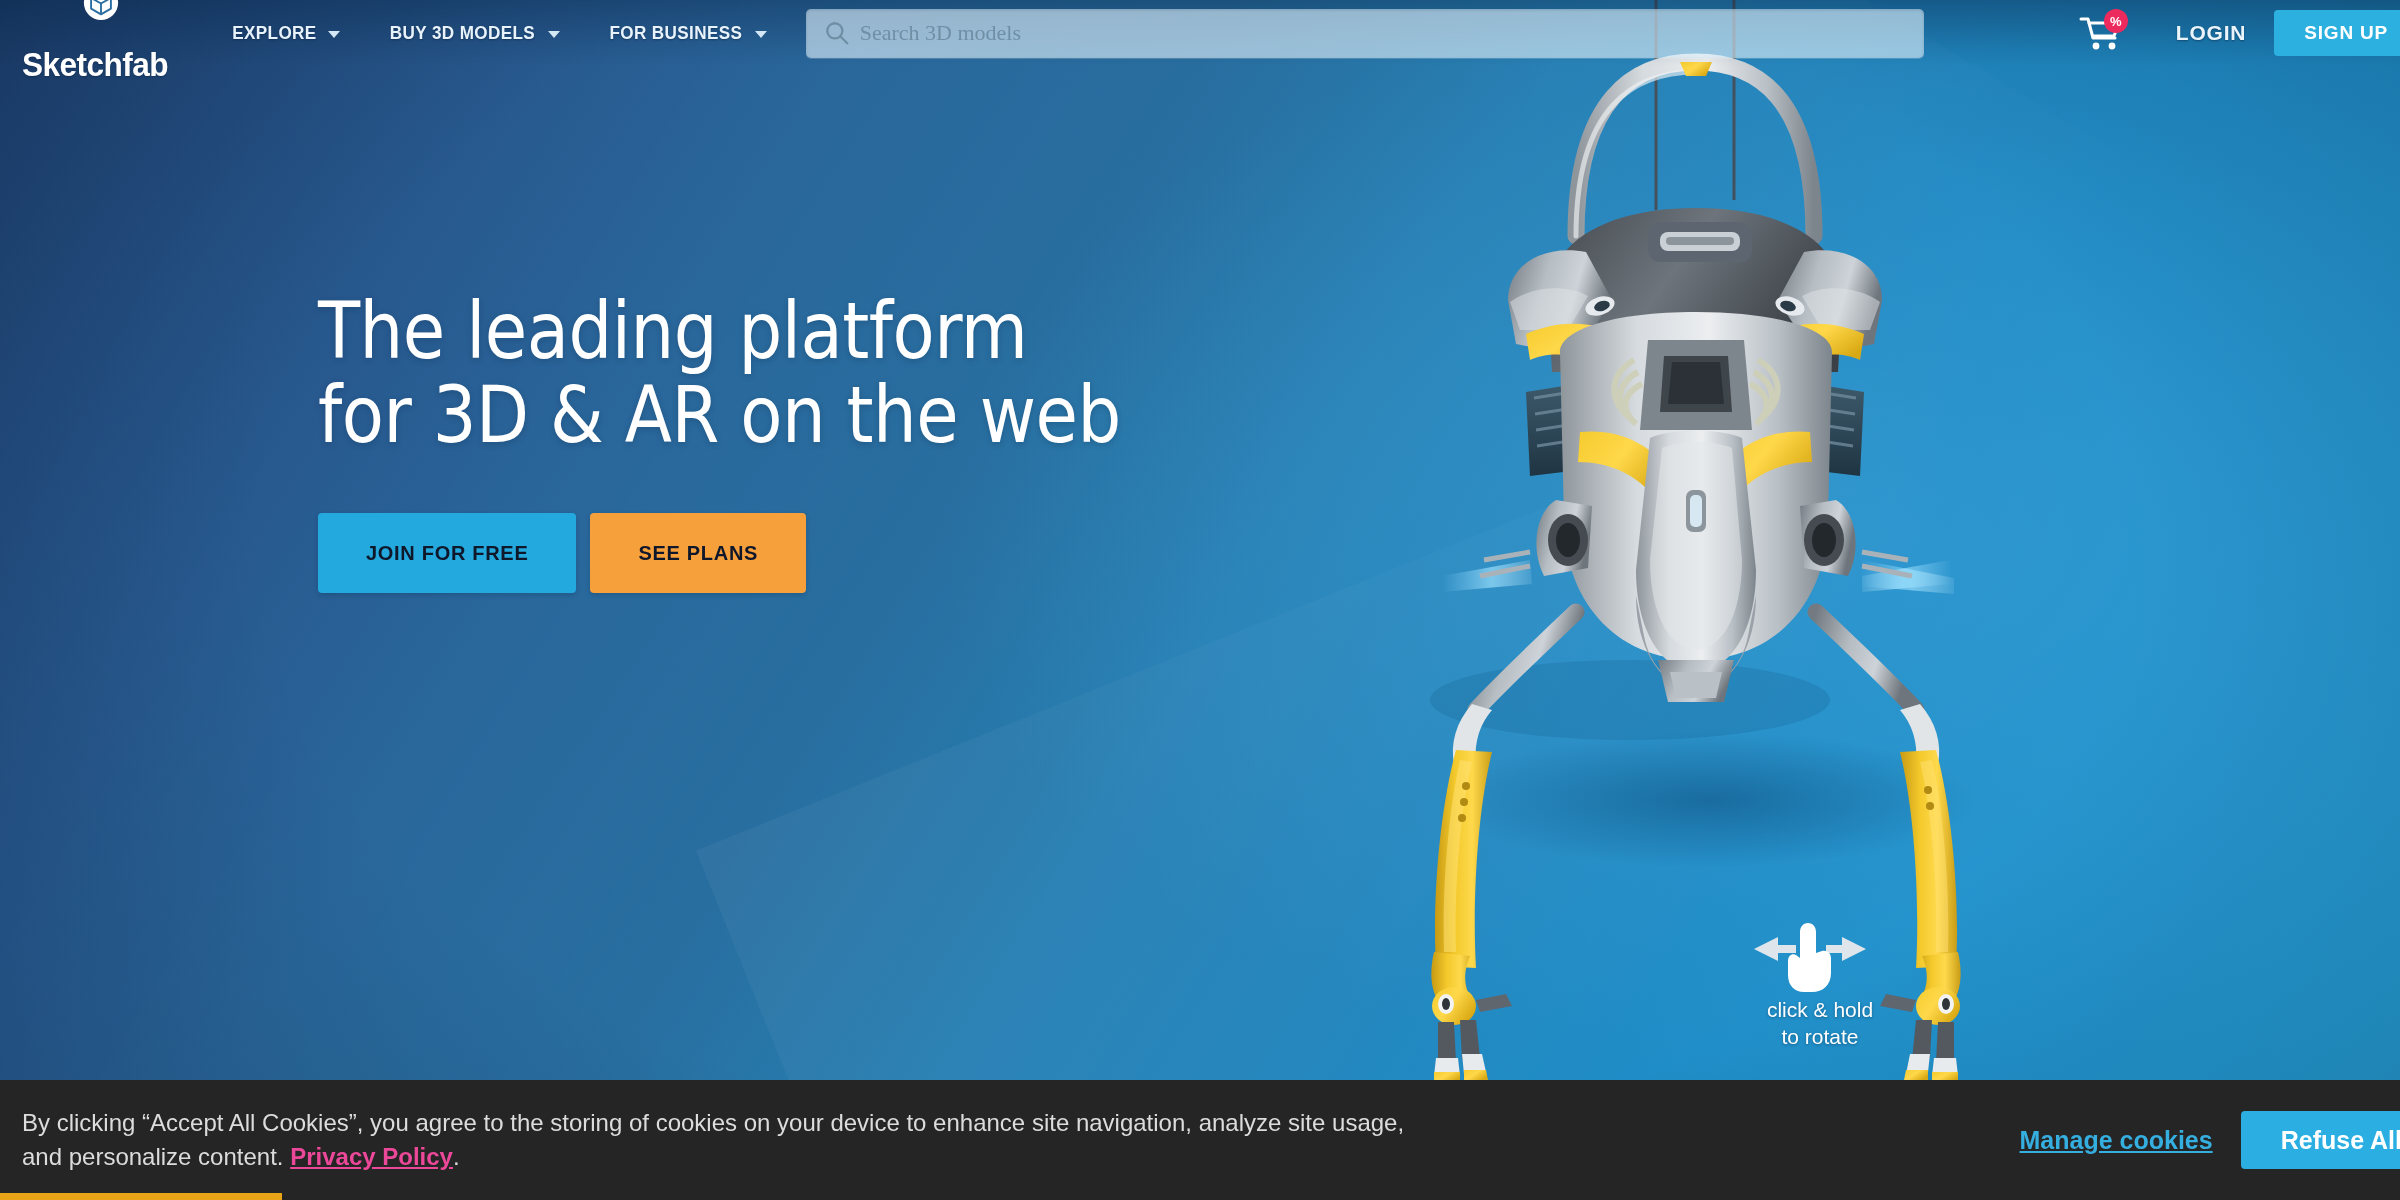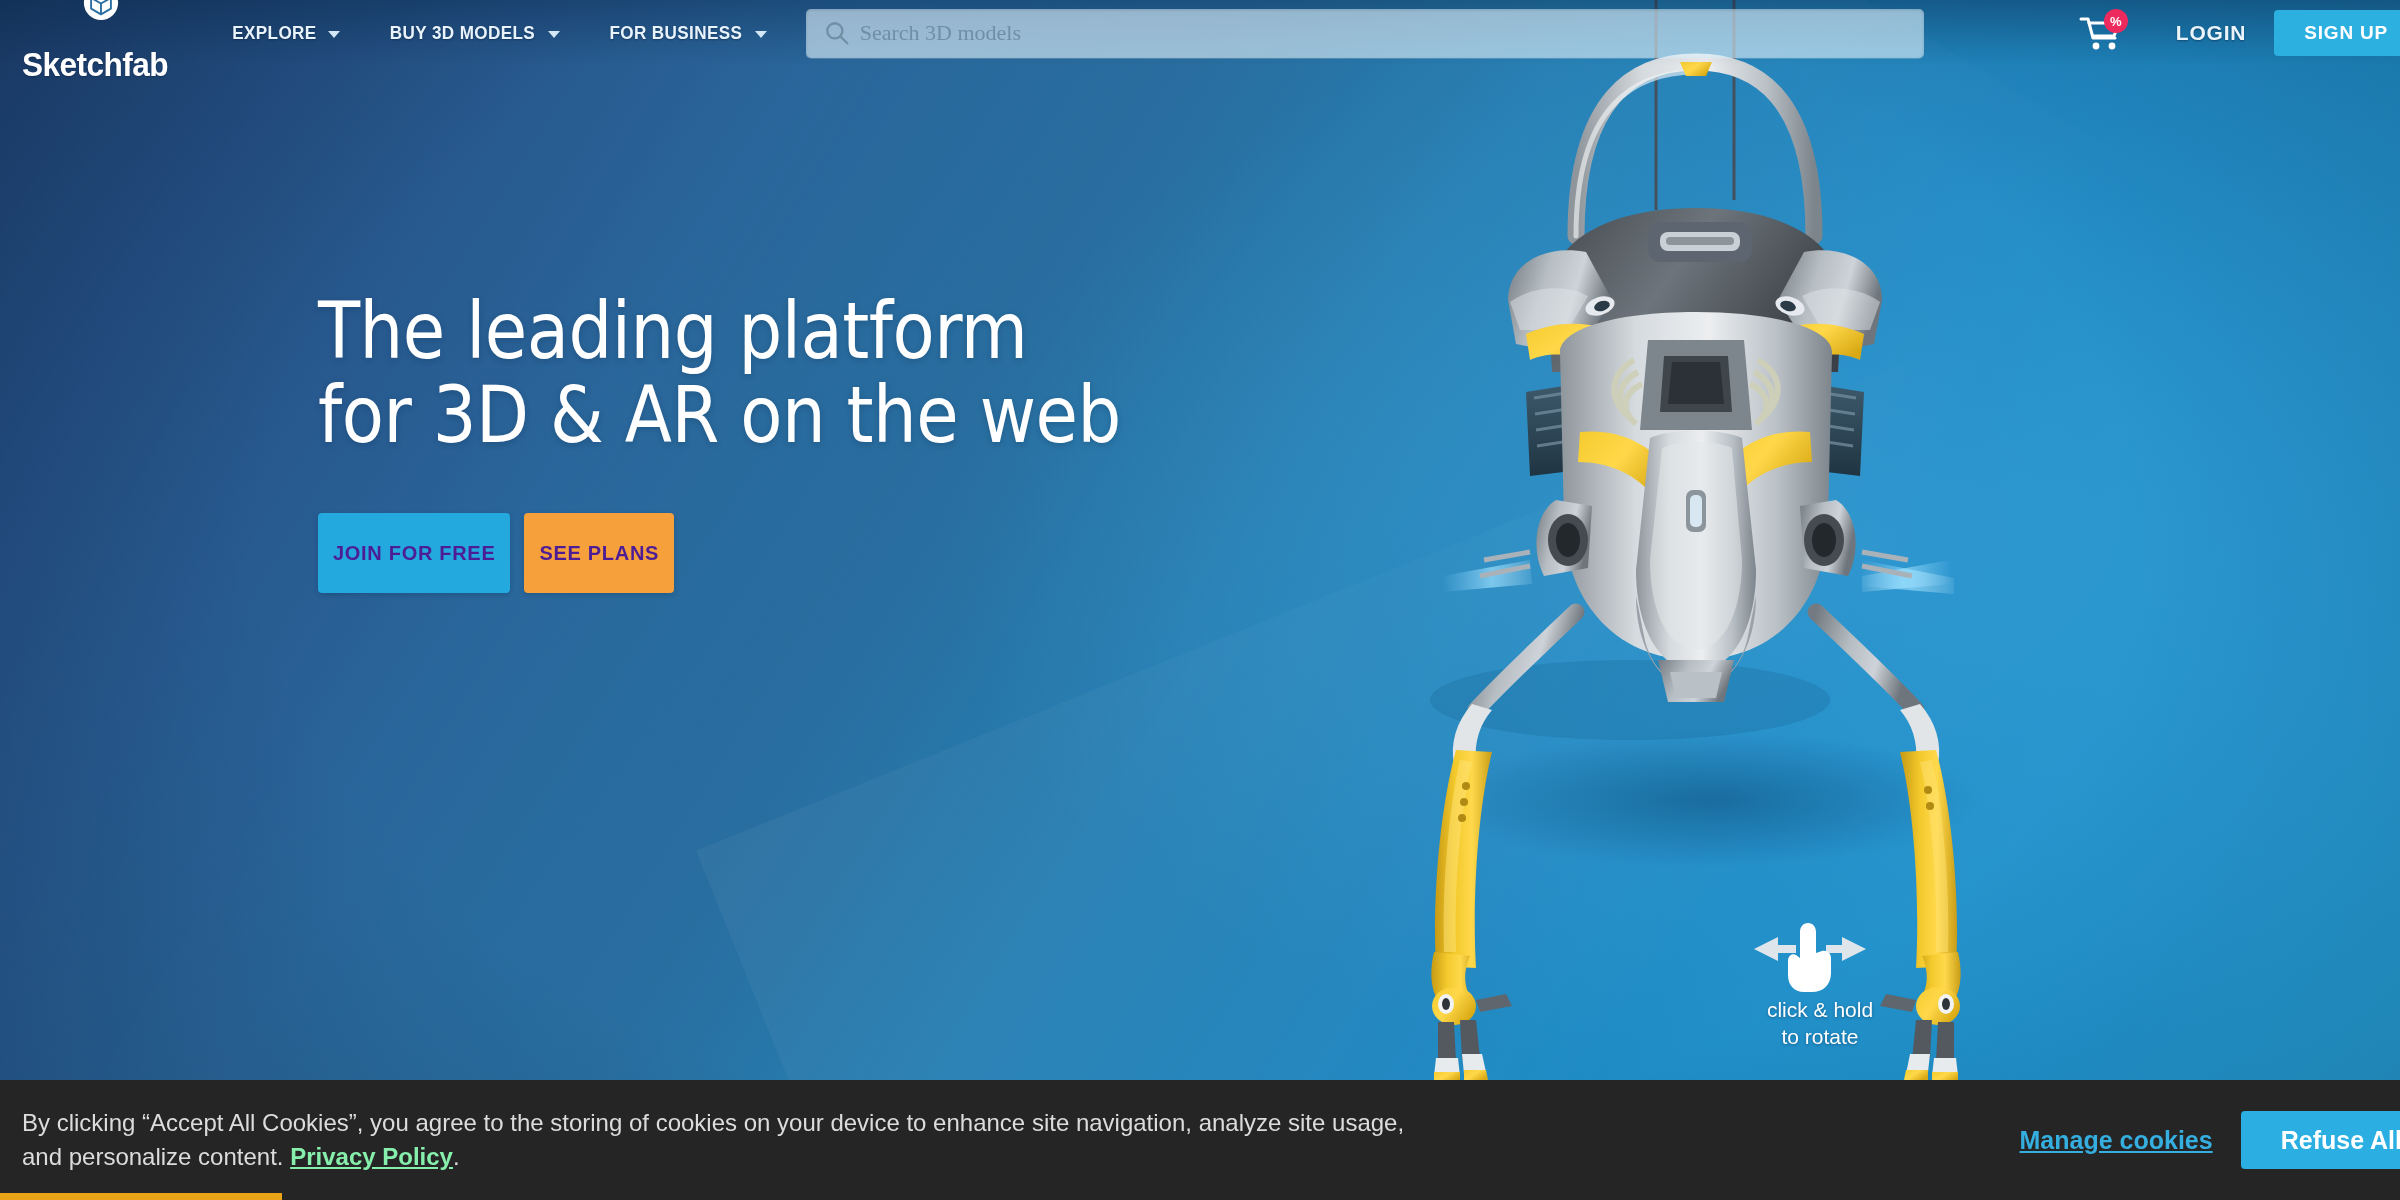--- a/index.html
+++ b/index.html
@@ -216,25 +216,25 @@
   }
   .cta-row {
     display:flex;
     gap:14px;
     margin-top:56px;
   }
   .btn {
     border:none;
     border-radius:4px;
     height:80px;
-    padding:0 15px;
+    padding:0 48px;
     font-size:20px;
     font-weight:700;
     letter-spacing:0.7px;
-    color:#4c1d95;
+    color:#0f172a;
     cursor:pointer;
     font-family:"Liberation Sans Narrow","Liberation Sans",sans-serif;
     white-space:nowrap;
     box-shadow:0 2px 5px rgba(5,30,60,0.20);
   }
   .btn-join { background:#23a9dd; }
   .btn-plans { background:#f6a03c; }
 
   
   .model-stage {
@@ -274,21 +274,21 @@
     padding:0 0 0 22px;
   }
   .cookie-text {
     color:#dcdcdc;
     font-size:24px;
     line-height:1.42;
     max-width:1400px;
     font-family:"Liberation Sans", sans-serif;
   }
   .cookie-link {
-    color:#86efac;
+    color:#ec4899;
     text-decoration:underline;
     font-weight:700;
     cursor:pointer;
   }
   .cookie-actions {
     display:flex;
     align-items:center;
     margin-left:auto;
     gap:28px;
     padding-right:0;

